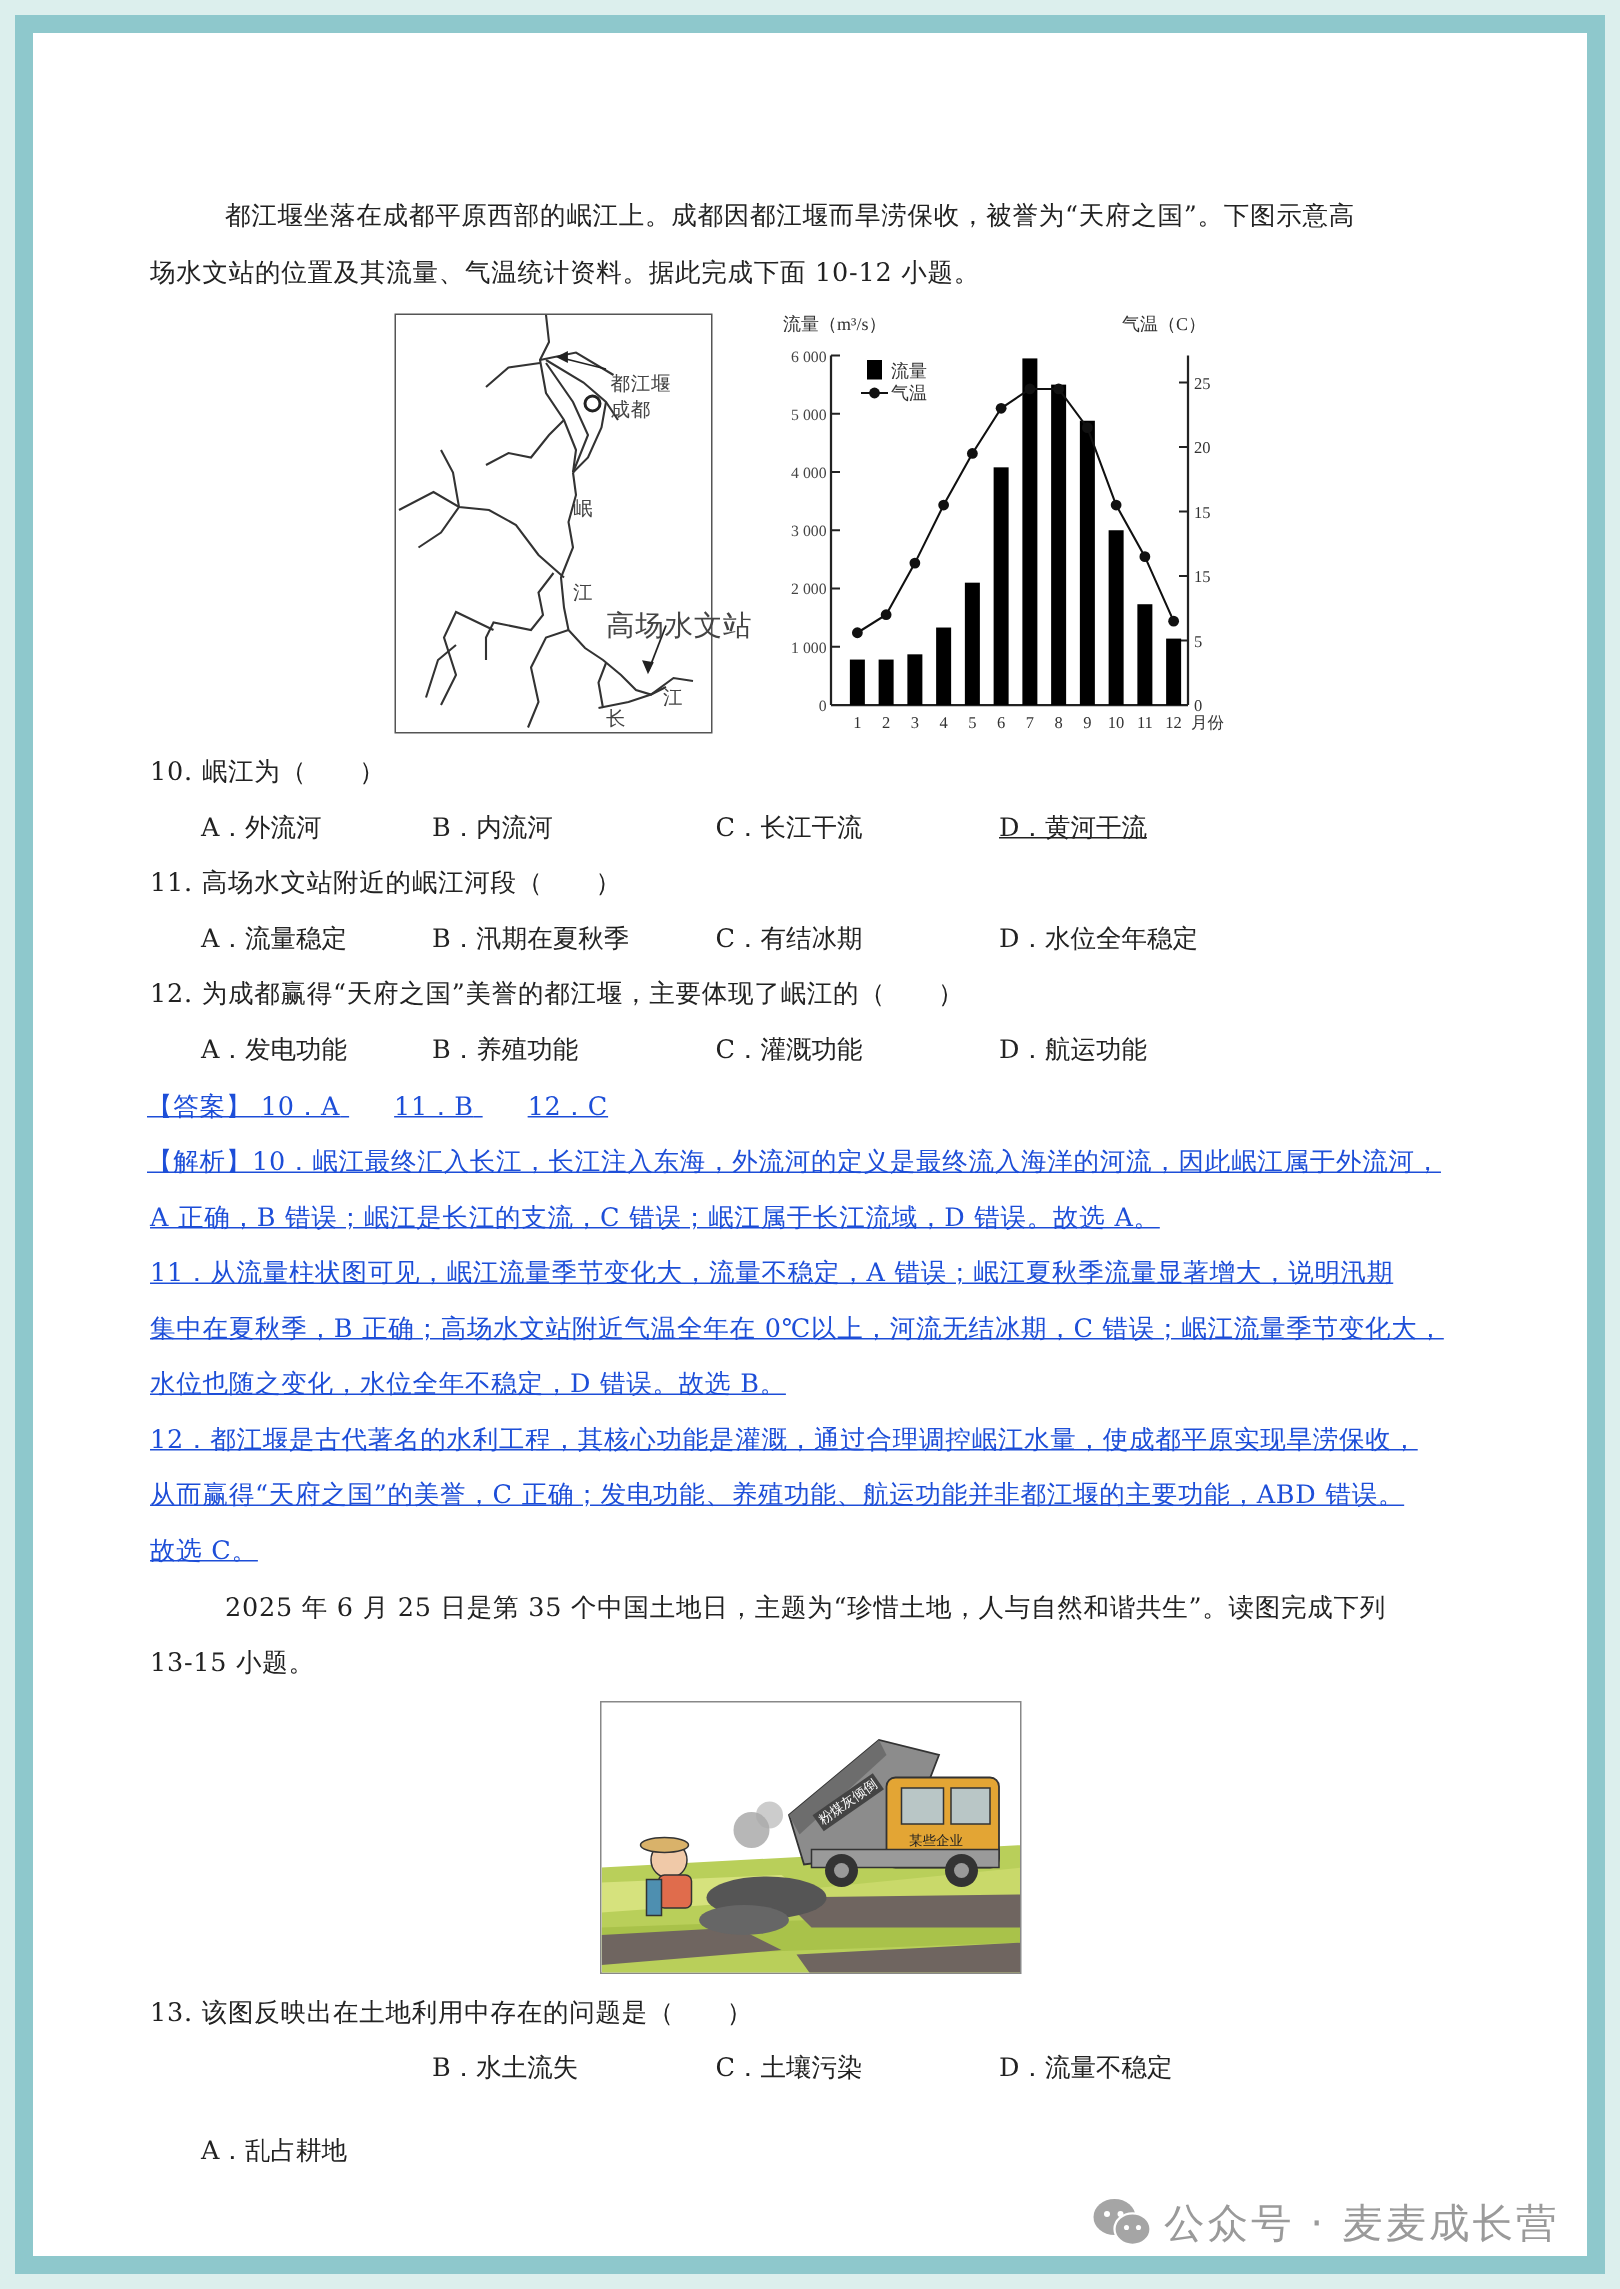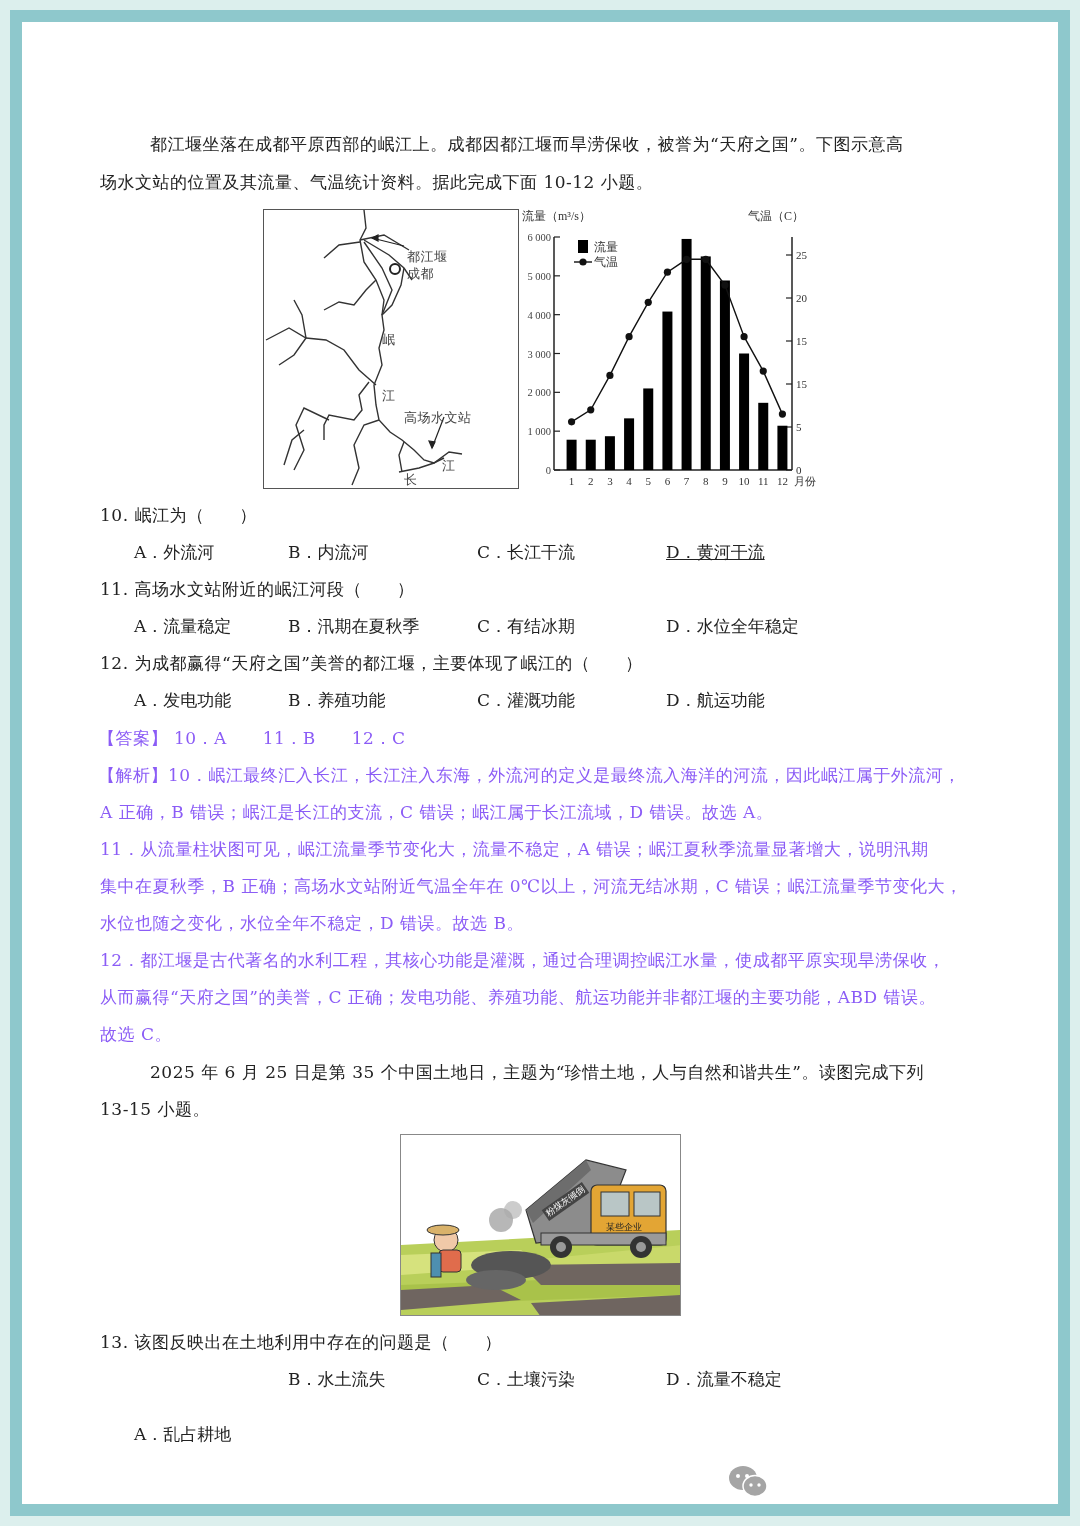--- a/index.html
+++ b/index.html
@@ -11,24 +11,24 @@
   }
   .frame {
     position:absolute; left:10px; top:10px; width:1060px; height:1506px;
     background:#8ec8cc; box-sizing:border-box;
   }
   .page {
     position:absolute; left:22px; top:22px; width:1036px; height:1482px;
     background:#ffffff;
   }
   .txt { position:absolute; font-size:17px; line-height:20px; white-space:nowrap; letter-spacing:0.5px; }
-  .red { color:#8b5cf6; }
+  .red { color:#1d4ed8;text-decoration:underline; }
   .q-opt { position:absolute; font-size:17px; line-height:20px; white-space:nowrap; }
   .mapbox {
-    position:absolute; left:263px; top:209px; width:256px; height:280px;
+    position:absolute; left:263px; top:209px; width:212px; height:280px;
     border:1.5px solid #555; box-sizing:border-box; background:#fff;
   }
   .chart { position:absolute; left:512px; top:200px; width:310px; height:295px; }
   .cartoon {
     position:absolute; left:400px; top:1134px; width:281px; height:182px;
     border:1.5px solid #888; box-sizing:border-box; background:#fff; overflow:hidden;
   }
   .watermark {
     position:absolute; left:728px; top:1462px; height:40px; display:flex; align-items:center;
     font-family:"DejaVu Sans","Liberation Sans",sans-serif; font-size:27px; color:#9a9a9a; letter-spacing:2px;
@@ -72,21 +72,21 @@
       <path d="M140 36 L108 28" fill="none"></path>
       <path d="M108 28 L114 25 L114 31 Z"></path>
       <path d="M180 207 L168 238" fill="none"></path>
       <path d="M168 238 L165 231 L171 232 Z"></path>
     </g>
   </svg>
   <span class="txt" style="left:143px;top:37px;font-size:13px;color:#444;">都江堰</span>
   <span class="txt" style="left:143px;top:54px;font-size:13px;color:#444;">成都</span>
   <span class="txt" style="left:118px;top:120px;font-size:13px;color:#444;">岷</span>
   <span class="txt" style="left:118px;top:176px;font-size:13px;color:#444;">江</span>
-  <span class="txt" style="left:140px;top:198px;font-size:13px;color:#444;">高场水文站</span>
+  <span class="txt" style="left:140px;top:198px;font-size:19px;color:#444;font-family:Liberation Mono, monospace;">高场水文站</span>
   <span class="txt" style="left:178px;top:246px;font-size:13px;color:#444;">江</span>
   <span class="txt" style="left:140px;top:260px;font-size:13px;color:#444;">长</span>
 </div>
 
 <div class="chart">
   <svg id="chart-svg" width="310" height="295" viewBox="0 0 310 295">
       <text x="10" y="20" font-size="12" style="font-family:&quot;Liberation Serif&quot;,serif;fill:#333">流量（m³/s）</text>
       <text x="236" y="20" font-size="12" style="font-family:&quot;Liberation Serif&quot;,serif;fill:#333">气温（C）</text>
       <line x1="42" y1="37" x2="42" y2="270" stroke="#222" stroke-width="1.5"></line>
       <line x1="42" y1="270" x2="48" y2="270" stroke="#222" stroke-width="1.2"></line>
@@ -260,13 +260,14 @@
 
 <div class="watermark">
   <svg width="42" height="34" viewBox="0 0 42 34">
     <ellipse cx="15" cy="13" rx="14" ry="12" fill="#a5a5a5"></ellipse>
     <ellipse cx="27" cy="21" rx="12" ry="10.5" fill="#a5a5a5" stroke="#fff" stroke-width="1.5"></ellipse>
     <circle cx="10" cy="11" r="2" fill="#fff"></circle>
       <circle cx="19" cy="11" r="2" fill="#fff"></circle>
     <circle cx="23" cy="20" r="1.7" fill="#fff"></circle>
       <circle cx="31" cy="20" r="1.7" fill="#fff"></circle>
   </svg>
+  <span style="margin-left:6px;">公众号 · 麦麦成长营</span>
 </div>
 
 </body></html>

